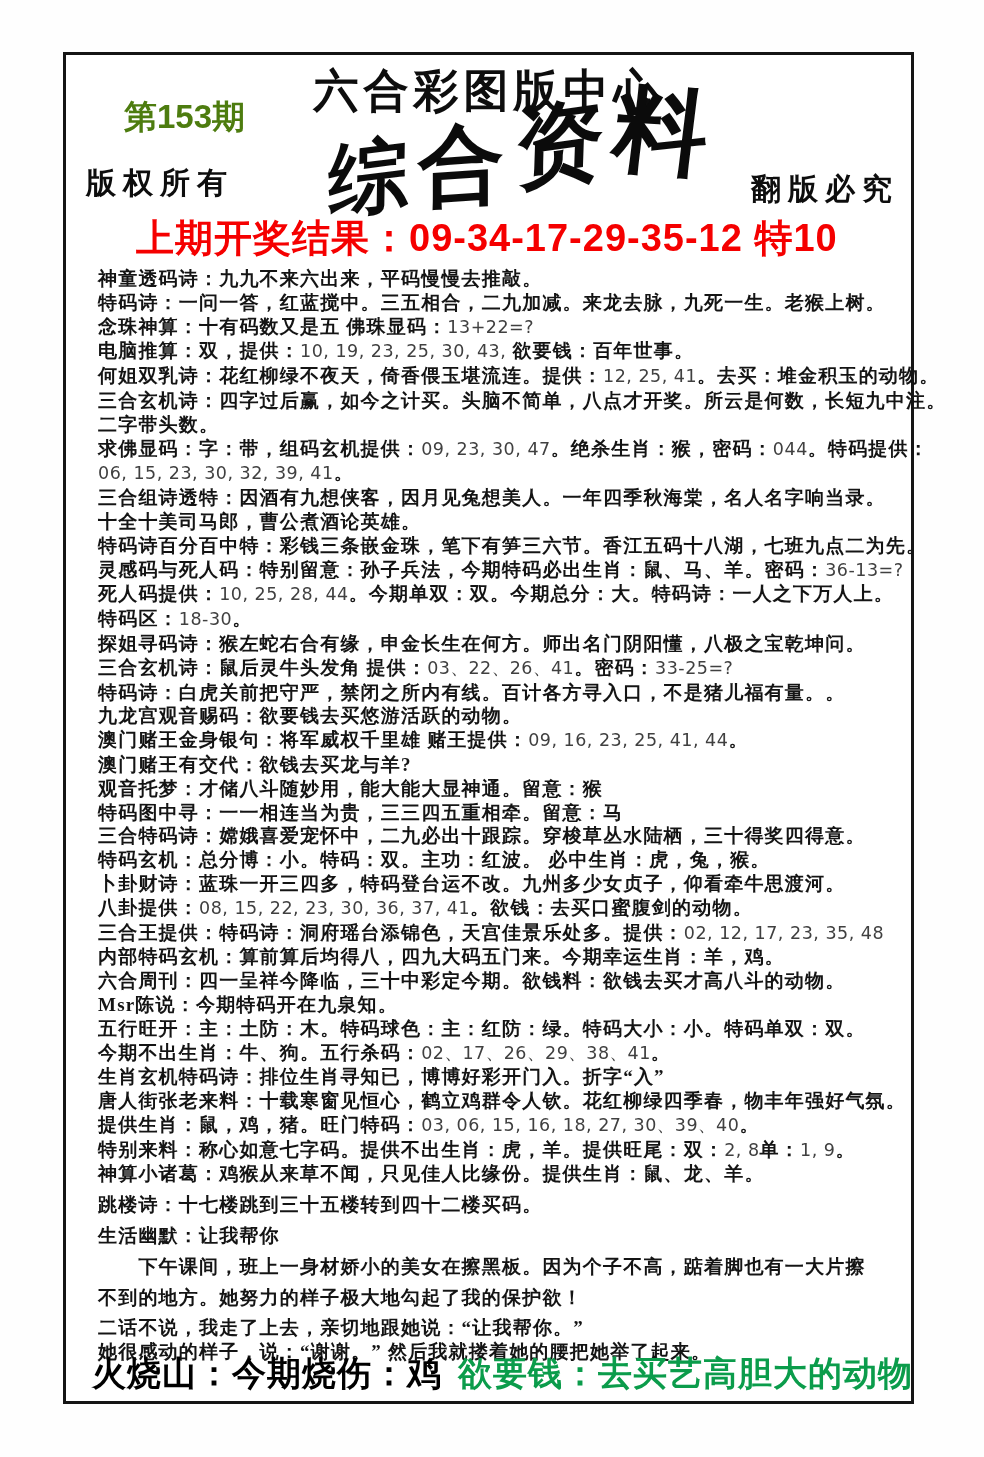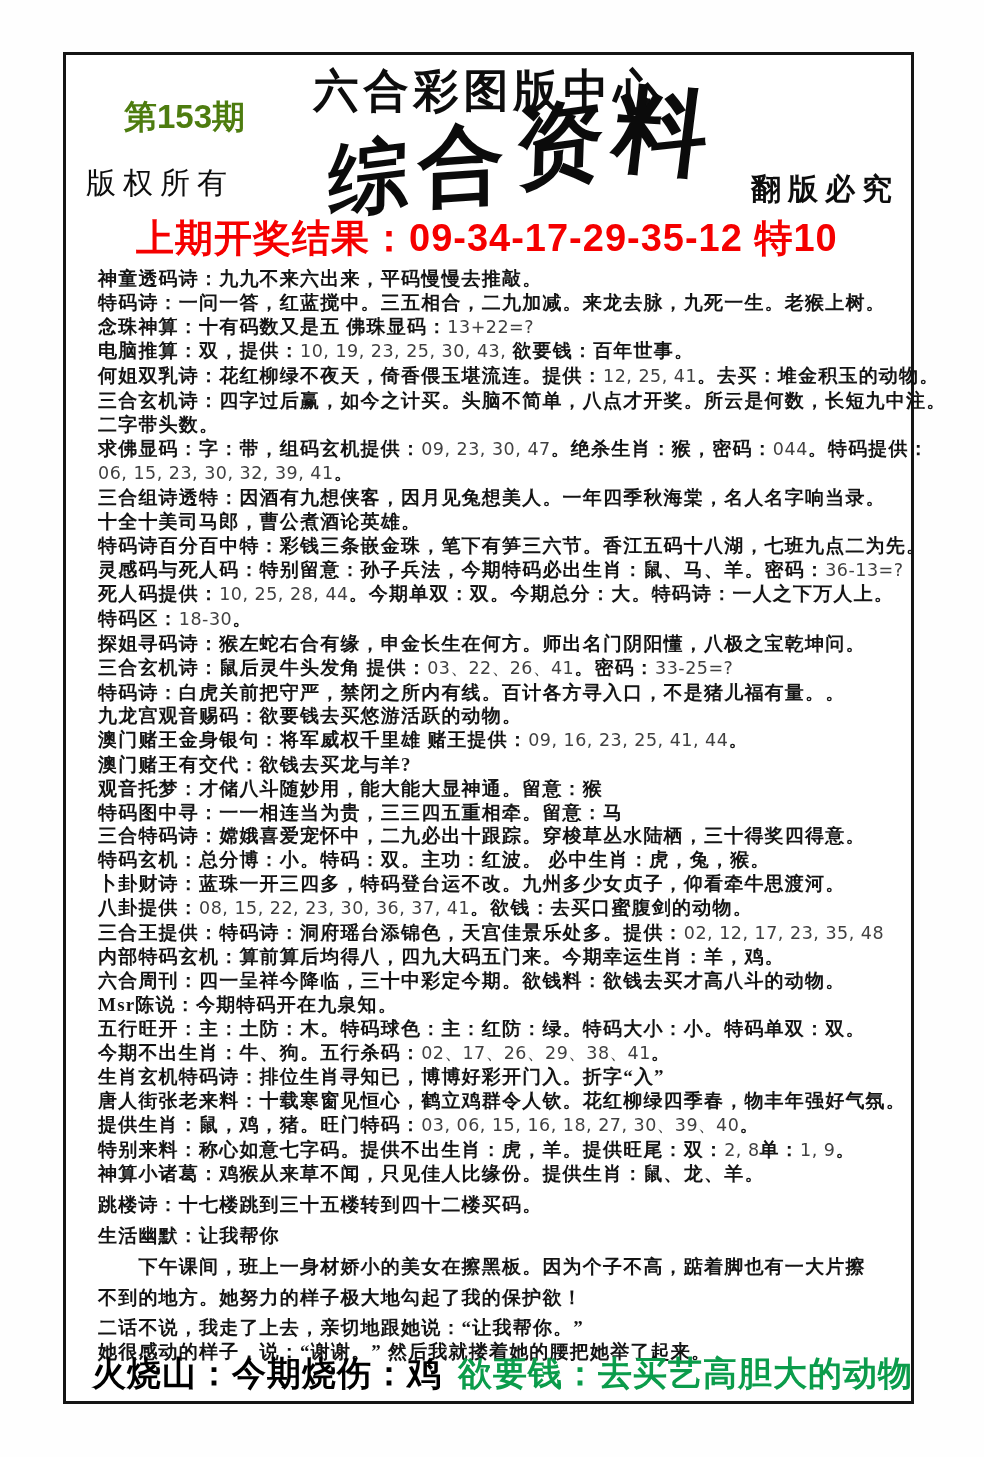--- a/index.html
+++ b/index.html
@@ -11,21 +11,21 @@
   .site-title{position:absolute;left:50%;transform:translateX(-50%);top:6px;
               font-size:45px;font-weight:900;letter-spacing:5px;color:#0d0d0d;white-space:nowrap;}
   .issue{position:absolute;left:58px;top:40px;font-size:33px;font-weight:700;color:#4d7c0f;}
   .main-title{position:absolute;left:262px;top:40px;white-space:nowrap;color:#0b0b0b;
               font-family:"Liberation Serif",serif;letter-spacing:10px;}
   .main-title span{display:inline-block;font-weight:900;}
   .main-title span:nth-child(1){font-size:80px;transform:translateY(14px) rotate(-7deg) skewX(-8deg);}
   .main-title span:nth-child(2){font-size:86px;transform:translateY(4px) rotate(-4deg) skewX(-4deg);}
   .main-title span:nth-child(3){font-size:90px;transform:translateY(-16px) rotate(-8deg) skewX(-10deg);}
   .main-title span:nth-child(4){font-size:94px;transform:translateY(-26px) rotate(3deg) skewX(-4deg);}
-  .copy-left{position:absolute;left:20px;top:108px;font-size:30px;font-weight:400;
+  .copy-left{position:absolute;left:20px;top:108px;font-size:30px;font-weight:700;
              letter-spacing:7px;color:#0d0d0d;text-align:right;}
   .copy-right{position:absolute;right:12px;top:114px;font-size:30px;font-weight:900;
               letter-spacing:7px;color:#0d0d0d;}
   .last-result{position:absolute;left:70px;top:158px;font-size:38px;font-weight:700;
                color:#f50000;letter-spacing:1px;white-space:nowrap;}
   
   .body-lines{position:absolute;left:4px;right:4px;top:212px;
               font-family:"Liberation Serif",serif;color:#141414;margin-left:28px;}
   .line{font-size:19px;font-weight:700;line-height:23.8px;letter-spacing:1.2px;
         white-space:nowrap;}

